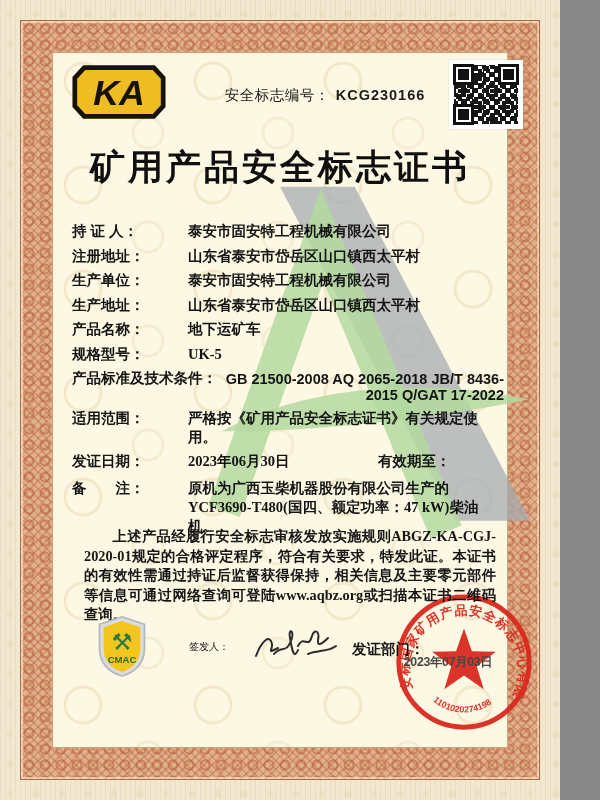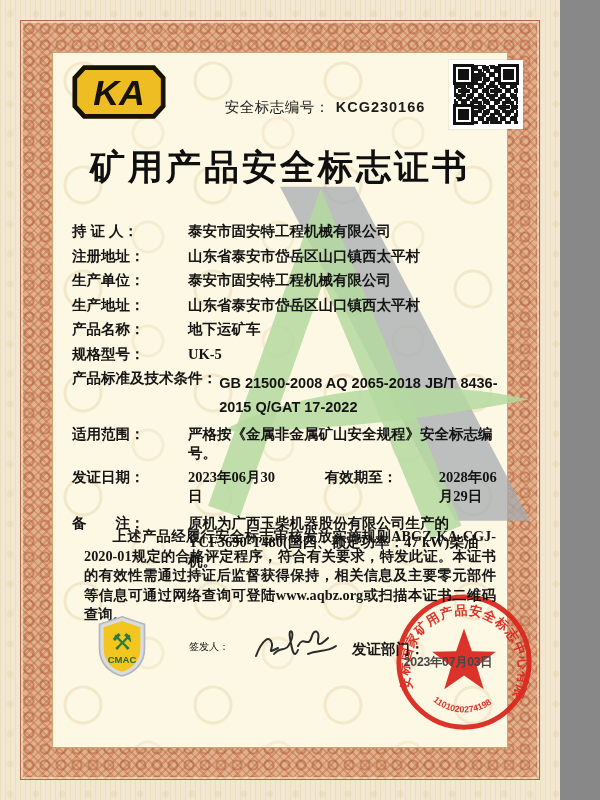--- a/index.html
+++ b/index.html
@@ -32,21 +32,21 @@
       radial-gradient(circle at 95px 80px, transparent 13px, rgba(214,190,138,.20) 14px 16px, transparent 17px);
     background-size:130px 104px;
     border:1px solid #cfa477;
   }
   .watermark{position:absolute;inset:0;z-index:1;pointer-events:none;}
   .content{position:absolute;inset:0;z-index:2;}
 
   
   .ka-logo{position:absolute;left:72px;top:64px;width:94px;height:56px;}
   .certno{position:absolute;left:170px;top:86px;width:310px;text-align:center;
-    font-size:14.5px;color:#1c1c1c;letter-spacing:.5px;margin-top:12px;}
+    font-size:14.5px;color:#1c1c1c;letter-spacing:.5px;}
   .certno .val{font-weight:bold;margin-left:6px;letter-spacing:1px;}
   .qr{position:absolute;left:449px;top:60px;width:74px;height:69px;background:#fff;
     box-shadow:0 0 0 1px rgba(0,0,0,.05);}
   .qr-mod{position:absolute;inset:5px;
     background:
       repeating-conic-gradient(#161616 0% 25%, transparent 0% 50%) 2px 1px/11px 11px,
       repeating-conic-gradient(#161616 0% 25%, #ffffff 0% 50%) 0 0/8px 8px;}
   .finder{position:absolute;width:15px;height:15px;border:3px solid #111;background:#fff;}
   .finder::after{content:"";position:absolute;inset:2px;background:#111;}
   .f-tl{left:4px;top:4px}.f-tr{right:4px;top:4px}.f-bl{left:4px;bottom:4px}
@@ -54,21 +54,21 @@
   .title{position:absolute;left:0;right:0;top:144px;text-align:center;
     font-family:"Liberation Serif","DejaVu Serif",serif;font-weight:bold;
     font-size:35px;letter-spacing:3px;color:#0f0f0f;}
 
   
   .fields{position:absolute;left:72px;right:56px;top:222px;color:#141414;}
   .row{display:flex;align-items:flex-start;margin-bottom:5.5px;font-size:14.5px;line-height:19px;gap:36px;}
   .flabel{min-width:80px;font-weight:bold;white-space:nowrap;}
   .fvalue{font-weight:bold;font-family:"Liberation Serif","DejaVu Serif",serif;}
   .row.std .flabel{min-width:0;margin-right:12px;}
-  .row.std .fvalue{max-width:300px;line-height:24px;padding-top:2px;font-family:"Liberation Sans","DejaVu Sans",sans-serif;}
+  .row.std .fvalue{max-width:300px;line-height:16px;padding-top:2px;font-family:"Liberation Sans","DejaVu Sans",sans-serif;text-align:right;}
   .row.dates .dateval{width:150px;}
   .row.dates .vlabel{margin-left:4px;min-width:78px;}
   .row.note{margin-top:8px;}
   .row.note .fvalue{max-width:392px;}
 
   .statement{position:absolute;left:84px;right:64px;top:527px;
     font-size:14.3px;line-height:19.5px;font-weight:bold;color:#161616;
     text-indent:2em;text-align:justify;
     font-family:"Liberation Serif","DejaVu Serif",serif;}
 
@@ -136,27 +136,26 @@
       <div class="row">
         <span class="flabel">规格型号：</span>
         <span class="fvalue">UK-5</span>
       </div>
       <div class="row std">
         <span class="flabel">产品标准及技术条件：</span>
         <span class="fvalue">GB 21500-2008 AQ 2065-2018 JB/T 8436-2015 Q/GAT 17-2022</span>
       </div>
       <div class="row">
         <span class="flabel">适用范围：</span>
-        <span class="fvalue">严格按《金属非金属矿山安全规程》安全标志编号。</span>
+        <span class="fvalue">严格按《矿用产品安全标志证书》有关规定使用。</span>
       </div>
       <div class="row dates">
         <span class="flabel">发证日期：</span>
         <span class="fvalue dateval">2023年06月30日</span>
         <span class="flabel vlabel">有效期至：</span>
-        <span class="fvalue">2028年06月29日</span>
       </div>
       <div class="row note">
         <span class="flabel">备　　注：</span>
         <span class="fvalue">原机为广西玉柴机器股份有限公司生产的YCF3690-T480(国四、额定功率：47 kW)柴油机。</span>
       </div>
     </div>
 
     <div class="statement">上述产品经履行安全标志审核发放实施规则ABGZ-KA-CGJ-2020-01规定的合格评定程序，符合有关要求，特发此证。本证书的有效性需通过持证后监督获得保持，相关信息及主要零元部件等信息可通过网络查询可登陆www.aqbz.org或扫描本证书二维码查询。</div>
 
     <svg class="cmac" viewBox="0 0 60 74">

